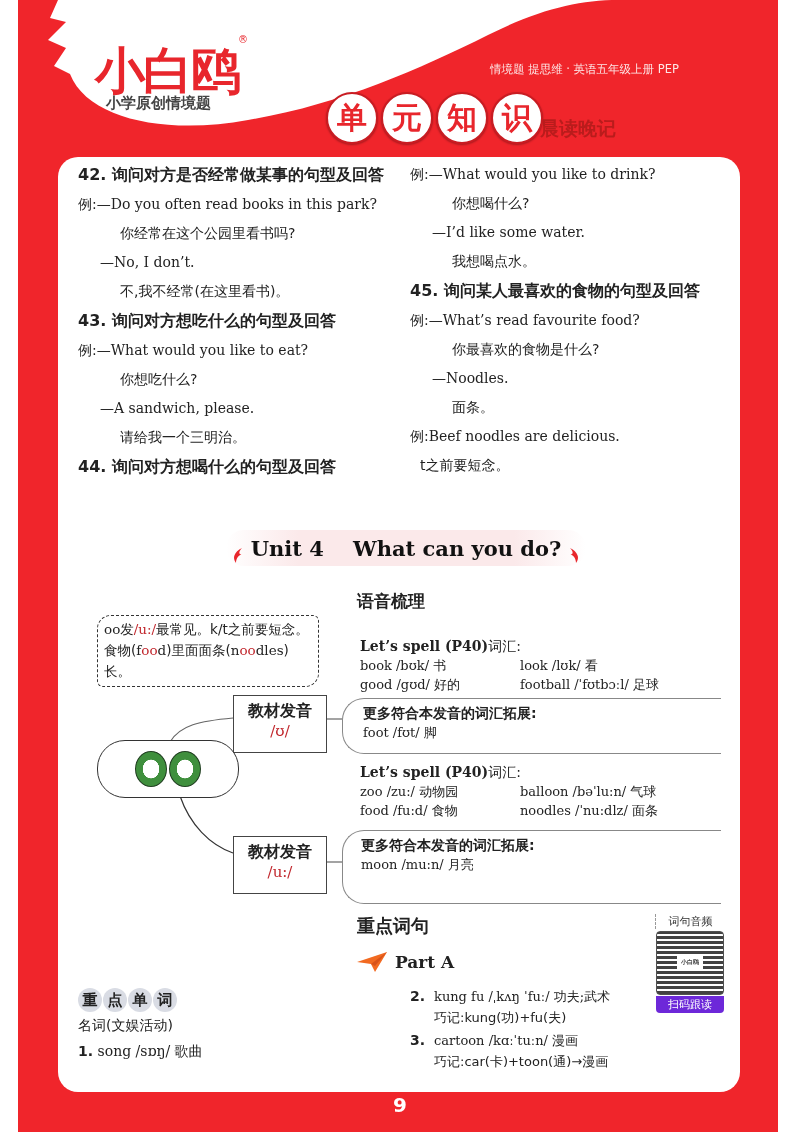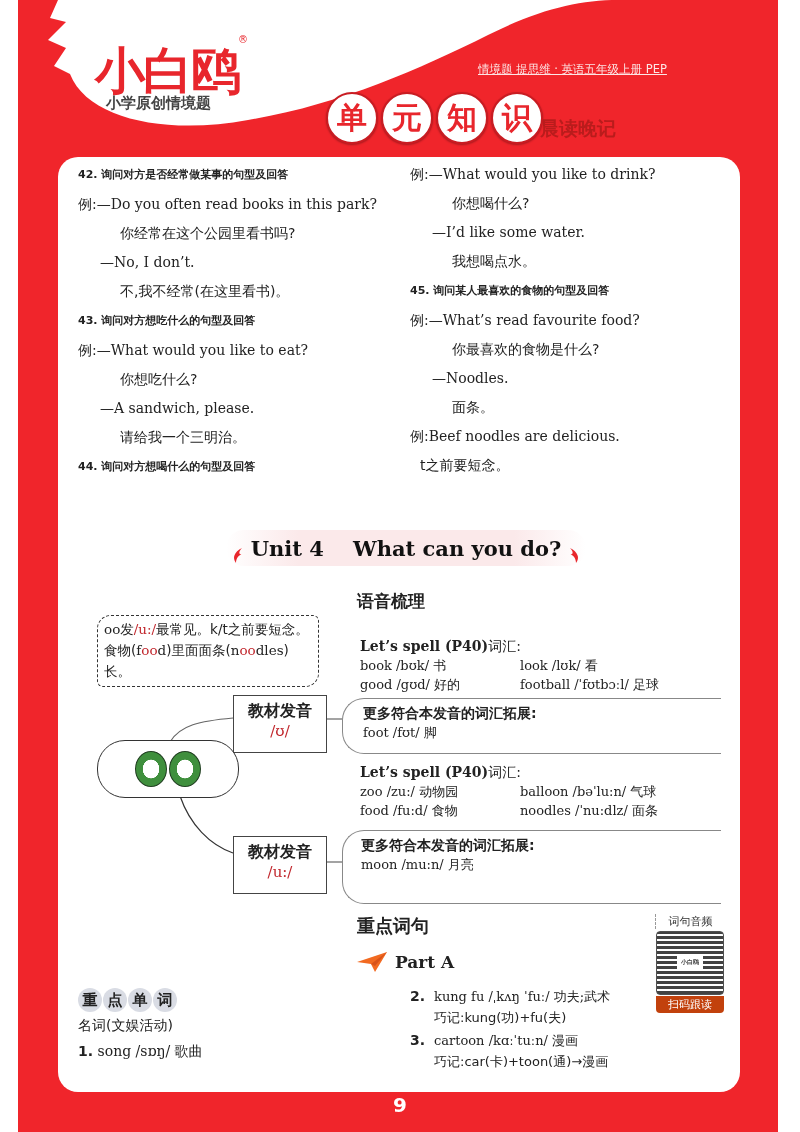--- a/index.html
+++ b/index.html
@@ -4,33 +4,33 @@
 <style>
   html, body { margin:0; padding:0; }
   body { width:800px; height:1132px; background:#ffffff; position:relative; overflow:hidden;
          font-family:"DejaVu Serif", serif; color:#222; }
   .page { position:absolute; left:18px; top:0; width:760px; height:1132px; background:#f0252b; overflow:hidden; }
   .swoosh { position:absolute; left:0; top:0; width:760px; height:160px; }
   .logo { position:absolute; left:95px; top:38px; font-family:"DejaVu Sans", sans-serif; font-weight:bold;
           font-size:50px; color:#e8262c; letter-spacing:-2px; }
   .logo-reg { position:absolute; left:238px; top:34px; font-size:10px; color:#e8262c; font-family:"DejaVu Sans", sans-serif; }
   .logo-sub { position:absolute; left:106px; top:94px; font-family:"DejaVu Sans", sans-serif; font-size:15px; color:#444; font-weight:bold; }
-  .series { position:absolute; left:478px; top:62px; font-family:"DejaVu Sans", sans-serif; font-size:11.5px; color:#fde6e6;text-decoration:underline; }
+  .series { position:absolute; left:490px; top:62px; font-family:"DejaVu Sans", sans-serif; font-size:11.5px; color:#fde6e6; }
   .badges { position:absolute; left:326px; top:92px; display:flex; gap:3px; }
   .badge { width:48px; height:48px; border-radius:50%; background:#fff; border:2px solid #c91c22;
            display:flex; align-items:center; justify-content:center; font-family:"DejaVu Sans", sans-serif;
            font-weight:bold; font-size:30px; color:#e8262c; box-shadow:0 1px 2px rgba(0,0,0,.3); }
   .badge-tag { position:absolute; left:540px; top:116px; font-family:"DejaVu Sans", sans-serif; font-weight:bold;
                font-size:19px; color:#b91c1c; }
   .card { position:absolute; left:58px; top:157px; width:682px; height:935px; background:#fff; border-radius:20px; }
   .pagenum { position:absolute; left:0; width:800px; top:1093px; text-align:center; font-family:"DejaVu Sans", sans-serif;
              font-weight:bold; font-size:20px; color:#fff; }
 
   .col { position:absolute; font-size:14px; }
-  .q-head { font-family:"DejaVu Sans", sans-serif; font-weight:bold; font-size:11px; height:30px; line-height:30px; white-space:nowrap; }
+  .q-head { font-family:"DejaVu Sans", sans-serif; font-weight:bold; font-size:16px; height:30px; line-height:30px; white-space:nowrap; }
   .q-line { height:29px; line-height:29px; white-space:nowrap; font-size:14px; }
   .q-line .zh { font-family:"DejaVu Sans", sans-serif; }
   .i1 { padding-left:42px; }
   .i2 { padding-left:22px; }
   .i3 { padding-left:10px; }
 
   .unit-banner { position:absolute; left:226px; top:530px; width:360px; height:36px; background:linear-gradient(90deg,#fff 0%,#fbe9ea 20%,#fbe9ea 80%,#fff 100%);
                  border-radius:18px; display:flex; align-items:center; justify-content:center; }
   .unit-title { font-family:"DejaVu Serif", serif; font-weight:bold; font-size:21px; color:#111; white-space:pre; }
   .flame { position:absolute; width:14px; height:18px; }
@@ -57,21 +57,21 @@
   .zh { font-family:"DejaVu Sans", sans-serif; }
   .ext { position:absolute; border-top:1.2px solid #888; border-bottom:1.2px solid #888; border-left:1.2px solid #888; border-radius:22px 0 0 22px; }
   .ext .hd { font-family:"DejaVu Sans", sans-serif; font-weight:bold; font-size:14px; }
 
   .qr { position:absolute; left:655px; top:914px; width:70px; }
   .qr-label { font-family:"DejaVu Sans", sans-serif; font-size:11px; text-align:center; color:#333; border-left:1px dashed #999; }
   .qr-code { width:66px; height:62px; margin:2px auto 0; border:1px solid #333; border-radius:4px; background:
              repeating-linear-gradient(0deg,#222 0 3px,#fff 3px 5px), #fff; position:relative; opacity:.85; }
   .qr-code .center { position:absolute; left:20px; top:22px; width:26px; height:16px; background:#fff; font-size:6px; font-family:"DejaVu Sans", sans-serif;
                      display:flex; align-items:center; justify-content:center; font-weight:bold; }
-  .qr-btn { margin:1px auto 0; width:68px; height:17px; background:#c2410c; color:#fff; font-family:"DejaVu Sans", sans-serif; font-size:11px;
+  .qr-btn { margin:1px auto 0; width:68px; height:17px; background:#6d28d9; color:#fff; font-family:"DejaVu Sans", sans-serif; font-size:11px;
             text-align:center; line-height:17px; border-radius:0 0 4px 4px; }
 
   .parta { position:absolute; left:357px; top:952px; display:flex; align-items:center; gap:8px; }
   .parta .lbl { font-family:"DejaVu Serif", serif; font-weight:bold; font-size:17px; }
   .kw { position:absolute; left:410px; top:985px; font-size:13px; }
   .kw .row { height:22px; line-height:22px; white-space:nowrap; }
   .kw .num { font-family:"DejaVu Sans", sans-serif; font-weight:bold; font-size:14px; display:inline-block; width:24px; }
   .kw .memo { padding-left:24px; }
 
   .dw { position:absolute; left:78px; top:988px; }

